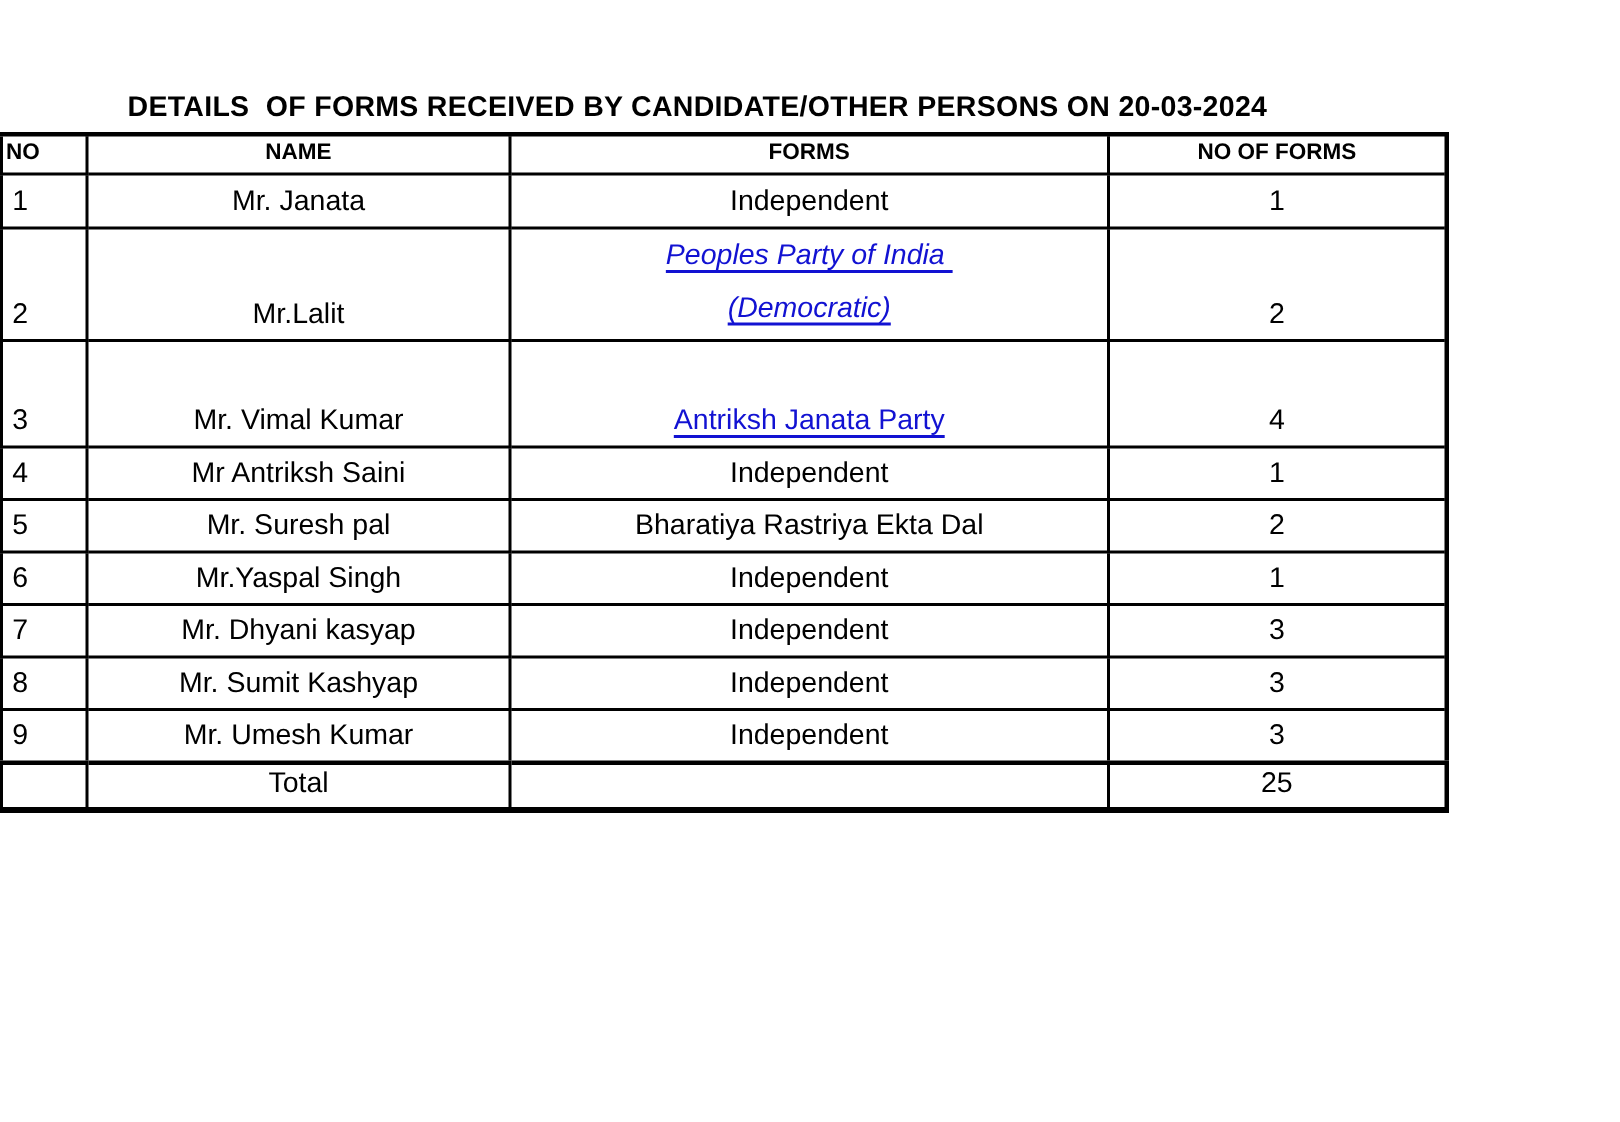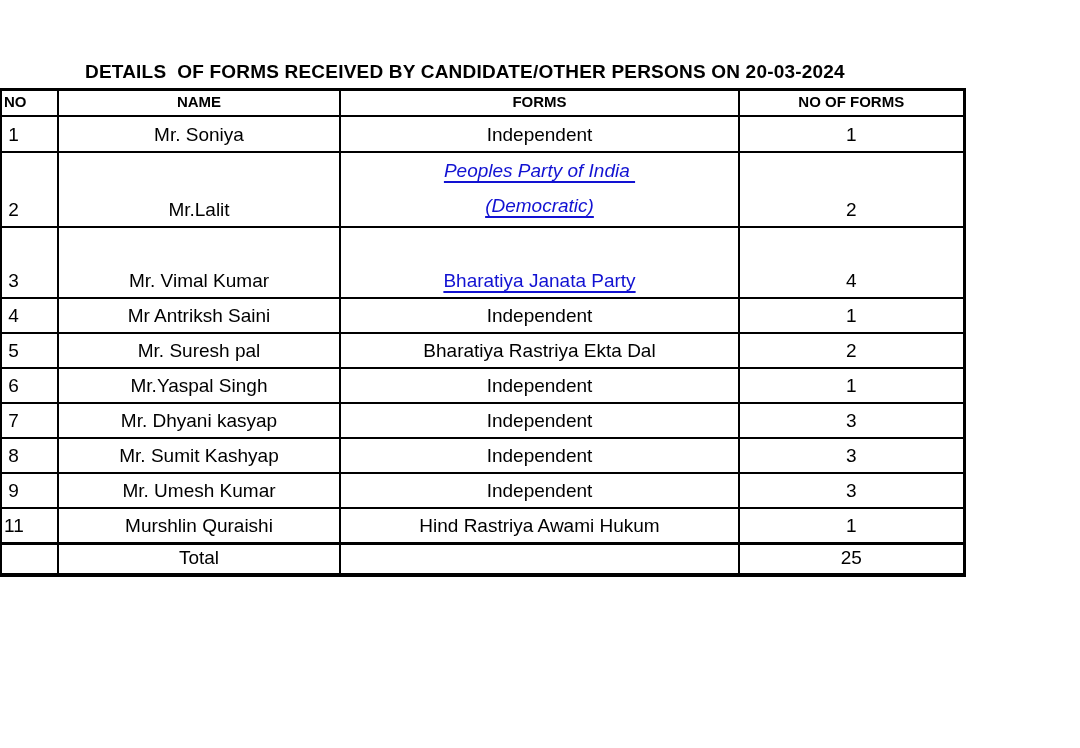--- a/index.html
+++ b/index.html
@@ -104,39 +104,39 @@
       <tr>
         <th class="cell-no">NO</th>
         <th class="cell-name">NAME</th>
         <th class="cell-party">FORMS</th>
         <th class="cell-forms">NO OF FORMS</th>
       </tr>
     </thead>
     <tbody>
         <tr>
     <td class="cell-no">1</td>
-    <td class="cell-name">Mr. Soniya</td>
+    <td class="cell-name">Mr. Janata</td>
     <td class="cell-party">
       <span class="party-text">Independent</span>
     </td>
     <td class="cell-forms">1</td>
   </tr>
         <tr>
     <td class="cell-no">2</td>
     <td class="cell-name">Mr.Lalit</td>
     <td class="cell-party">
       <span class="party-text link">Peoples Party of India&nbsp;<br>(Democratic)</span>
     </td>
     <td class="cell-forms">2</td>
   </tr>
         <tr>
     <td class="cell-no">3</td>
     <td class="cell-name">Mr. Vimal Kumar</td>
     <td class="cell-party">
-      <span class="party-text link">Bharatiya Janata Party</span>
+      <span class="party-text link">Antriksh Janata Party</span>
     </td>
     <td class="cell-forms">4</td>
   </tr>
         <tr>
     <td class="cell-no">4</td>
     <td class="cell-name">Mr Antriksh Saini</td>
     <td class="cell-party">
       <span class="party-text">Independent</span>
     </td>
     <td class="cell-forms">1</td>
@@ -174,28 +174,20 @@
     <td class="cell-forms">3</td>
   </tr>
         <tr>
     <td class="cell-no">9</td>
     <td class="cell-name">Mr. Umesh Kumar</td>
     <td class="cell-party">
       <span class="party-text">Independent</span>
     </td>
     <td class="cell-forms">3</td>
   </tr>
-        <tr>
-    <td class="cell-no">11</td>
-    <td class="cell-name">Murshlin Quraishi</td>
-    <td class="cell-party">
-      <span class="party-text">Hind Rastriya Awami Hukum</span>
-    </td>
-    <td class="cell-forms">1</td>
-  </tr>
       </tbody>
     <tfoot>
       <tr>
         <td class="cell-no"></td>
         <td class="cell-name">Total</td>
         <td class="cell-party"></td>
         <td class="cell-forms">25</td>
       </tr>
     </tfoot>
   </table>

